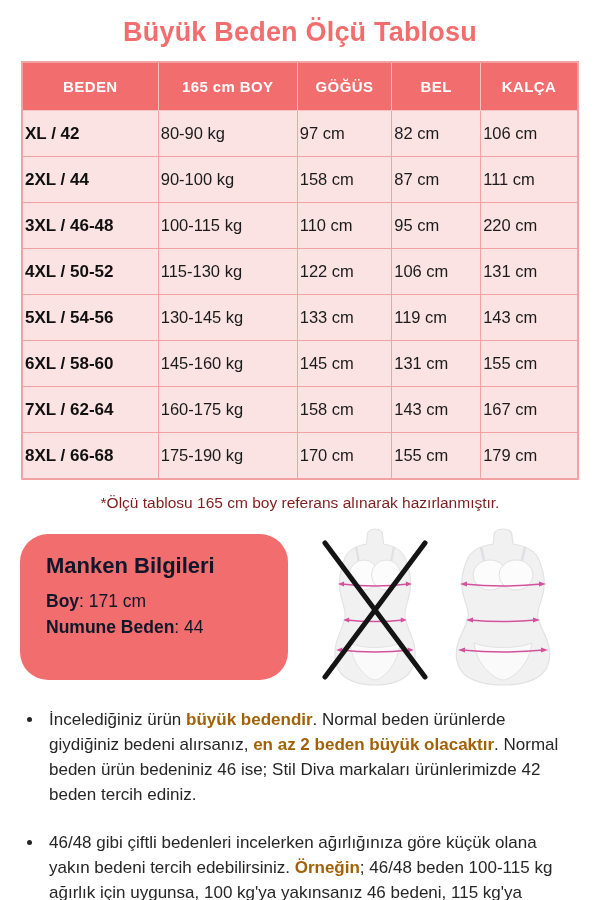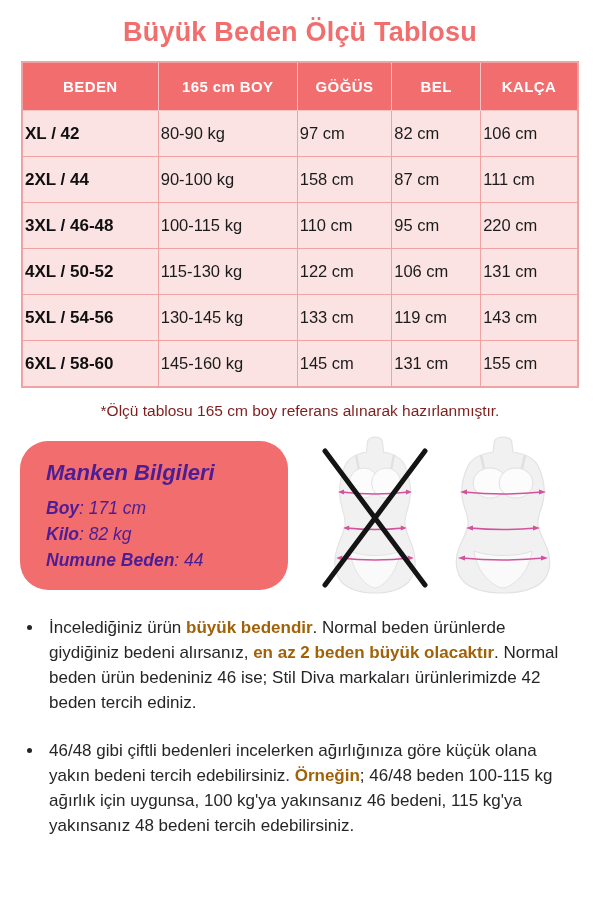--- a/index.html
+++ b/index.html
@@ -40,24 +40,23 @@
   .size-table td.size{font-weight:700;font-size:17px;color:#101010;}
   .footnote{
     text-align:center;font-size:15.5px;color:#7f1d1d;
     margin:14px 0 0;
   }
   .model-section{
     display:flex;align-items:center;
     margin:15px 14px 0 20px;
   }
   .model-box{
-    background:var(--accent);color:#4c1d95;border-radius:28px;
+    background:var(--accent);color:#0f172a;border-radius:28px;
     width:268px;min-height:146px;padding:19px 20px 17px 26px;
     flex:0 0 auto;
-    font-style:italic;
   }
   .model-title{font-size:22px;font-weight:800;margin:0 0 9px;}
   .model-line{font-size:17.5px;line-height:26px;font-weight:400;}
   .model-line b{font-weight:700;}
   .figures{
     flex:1;display:flex;justify-content:center;align-items:center;gap:10px;
   }
   .fig{display:block;}
   .notes{
     margin:20px 20px 0 28px;padding-left:16px;
@@ -129,30 +128,43 @@
         <td>119 cm</td>
         <td>143 cm</td>
       </tr>
       <tr>
         <td class="size">6XL / 58-60</td>
         <td>145-160 kg</td>
         <td>145 cm</td>
         <td>131 cm</td>
         <td>155 cm</td>
       </tr>
+      <tr>
+        <td class="size">7XL / 62-64</td>
+        <td>160-175 kg</td>
+        <td>158 cm</td>
+        <td>143 cm</td>
+        <td>167 cm</td>
+      </tr>
+      <tr>
+        <td class="size">8XL / 66-68</td>
+        <td>175-190 kg</td>
+        <td>170 cm</td>
+        <td>155 cm</td>
+        <td>179 cm</td>
+      </tr>
     </tbody>
   </table>
 
   <p class="footnote">*Ölçü tablosu 165 cm boy referans alınarak hazırlanmıştır.</p>
 
   <div class="model-section">
     <div class="model-box">
       <div class="model-title">Manken Bilgileri</div>
       <div class="model-line"><b>Boy</b><span>: 171 cm</span></div>
-      <div class="model-line"><b>Kilo</b><span>: 82 kg</span></div>
       <div class="model-line"><b>Numune Beden</b><span>: 44</span></div>
     </div>
 
     <div class="figures">
 
       <svg class="fig" width="122" height="160" viewBox="0 0 110 160" aria-hidden="true">
         <g transform="translate(55,0) scale(0.86,1) translate(-55,0)">
           <path d="M55,2 C50,2 46,4 46,9 L45,17 C31,19 22,25 19,33 C13,47 12,61 17,74 C19,80 21,85 20,91 C18,99 14,105 11,113 C6,126 8,139 16,147 C25,155 38,158 55,158 C72,158 85,155 94,147 C102,139 104,126 99,113 C96,105 92,99 90,91 C89,85 91,80 93,74 C98,61 97,47 91,33 C88,25 79,19 65,17 L64,9 C64,4 60,2 55,2 Z" fill="#f1f1f2" stroke="#e2e2e4" stroke-width="1.2"></path>
           <path d="M33,20 L37,38" stroke="#e0e0e3" stroke-width="2.5" fill="none"></path>
           <path d="M77,20 L73,38" stroke="#e0e0e3" stroke-width="2.5" fill="none"></path>

